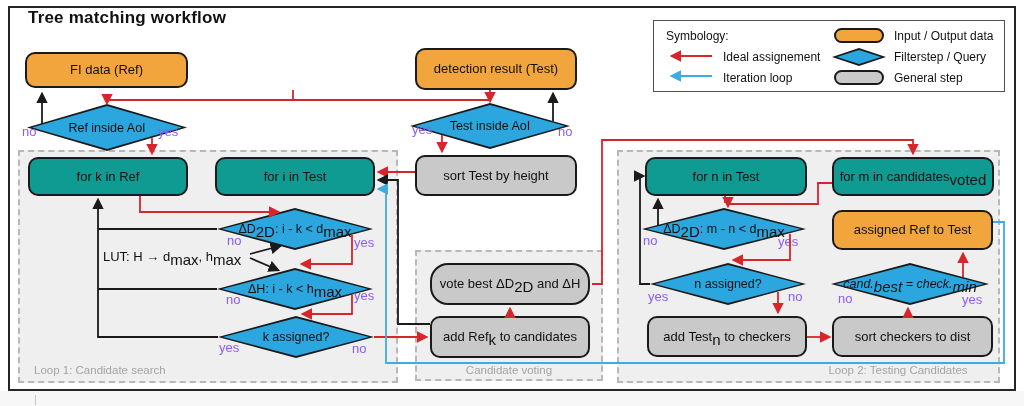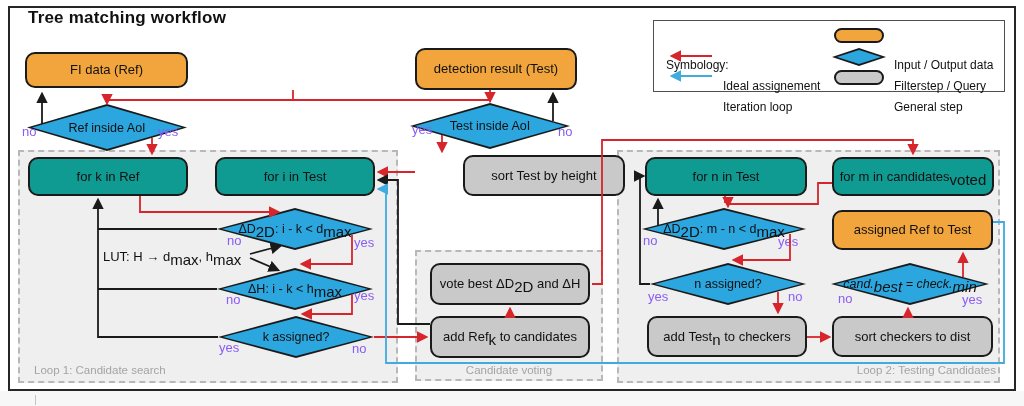--- a/index.html
+++ b/index.html
@@ -23,39 +23,39 @@
            clip-path:polygon(50% 0,100% 50%,50% 100%,0 50%);}
   .d-inner{position:absolute;inset:2px 5px;background:#2ba6df;
            clip-path:polygon(50% 0,100% 50%,50% 100%,0 50%);}
   .d-label{position:absolute;inset:0;display:flex;align-items:center;justify-content:center;
            font-size:12.5px;}
   sub{font-size:15px;line-height:0;}
   .branch{position:absolute;font-size:13px;color:#8b5cf6;}
   .free-label{position:absolute;font-size:13px;color:#111;white-space:nowrap;}
   #legend{position:absolute;left:653px;top:20px;width:352px;height:72px;background:#ffffff;
           border:1.2px solid #4f4f4f;box-sizing:border-box;}
-  .legend-text{position:absolute;font-size:12px;color:#111;white-space:nowrap;margin-top:29px;}
+  .legend-text{position:absolute;font-size:12px;color:#111;white-space:nowrap;}
   .sw-rect{position:absolute;width:50px;height:15px;border:2px solid #1a1a1a;
            border-radius:8px;box-sizing:border-box;}
   .sw-diamond{position:absolute;width:54px;height:18px;}
   svg.overlay{position:absolute;left:0;top:0;pointer-events:none;}
 </style>
 </head>
 <body>
 
 <div id="stage">
   <div id="frame"></div>
   <div class="title">Tree matching workflow</div>
 
   <div class="section" style="left:18px;top:150px;width:380px;height:233px;"></div>
   <div class="section" style="left:415px;top:250px;width:188px;height:131px;"></div>
   <div class="section" style="left:617px;top:150px;width:383px;height:233px;"></div>
   <div class="section-label" style="left:34px;top:364px;">Loop 1: Candidate search</div>
   <div class="section-label" style="left:429px;top:364px;width:160px;text-align:center;">Candidate voting</div>
-  <div class="section-label" style="left:800px;top:364px;width:196px;text-align:right;">Loop 2: Testing Candidates</div>
+  <div class="section-label" style="left:800px;top:364px;width:196px;text-align:center;">Loop 2: Testing Candidates</div>
 
   <div class="box orange" style="left:25px;top:52px;width:163px;height:36px;">
       <span>FI data (Ref)</span>
     </div>
   <div class="box orange" style="left:415px;top:48px;width:162px;height:42px;">
       <span>detection result (Test)</span>
     </div>
   <div class="box orange" style="left:832px;top:210px;width:161px;height:40px;">
       <span>assigned Ref to Test</span>
     </div>
@@ -66,24 +66,24 @@
   <div class="box teal" style="left:215px;top:157px;width:160px;height:39px;">
       <span>for i in Test</span>
     </div>
   <div class="box teal" style="left:645px;top:157px;width:162px;height:39px;">
       <span>for n in Test</span>
     </div>
   <div class="box teal" style="left:832px;top:157px;width:162px;height:39px;">
       <span><span>for m in candidates</span><sub>voted</sub></span>
     </div>
 
-  <div class="box gray" style="left:415px;top:155px;width:162px;height:41px;margin-left:48px;">
+  <div class="box gray" style="left:415px;top:155px;width:162px;height:41px;">
       <span>sort Test by height</span>
     </div>
-  <div class="box gray" style="left:430px;top:263px;width:160px;height:42px;">
+  <div class="box gray" style="left:430px;top:263px;width:160px;height:42px;border-radius:18px;">
       <span><span>vote best ΔD</span><sub>2D</sub><span> and ΔH</span></span>
     </div>
   <div class="box gray" style="left:430px;top:316px;width:160px;height:42px;">
       <span><span>add Ref</span><sub>k</sub><span> to candidates</span></span>
     </div>
   <div class="box gray" style="left:647px;top:316px;width:160px;height:41px;">
       <span><span>add Test</span><sub>n</sub><span> to checkers</span></span>
     </div>
   <div class="box gray" style="left:832px;top:316px;width:161px;height:41px;">
       <span>sort checkers to dist</span>

